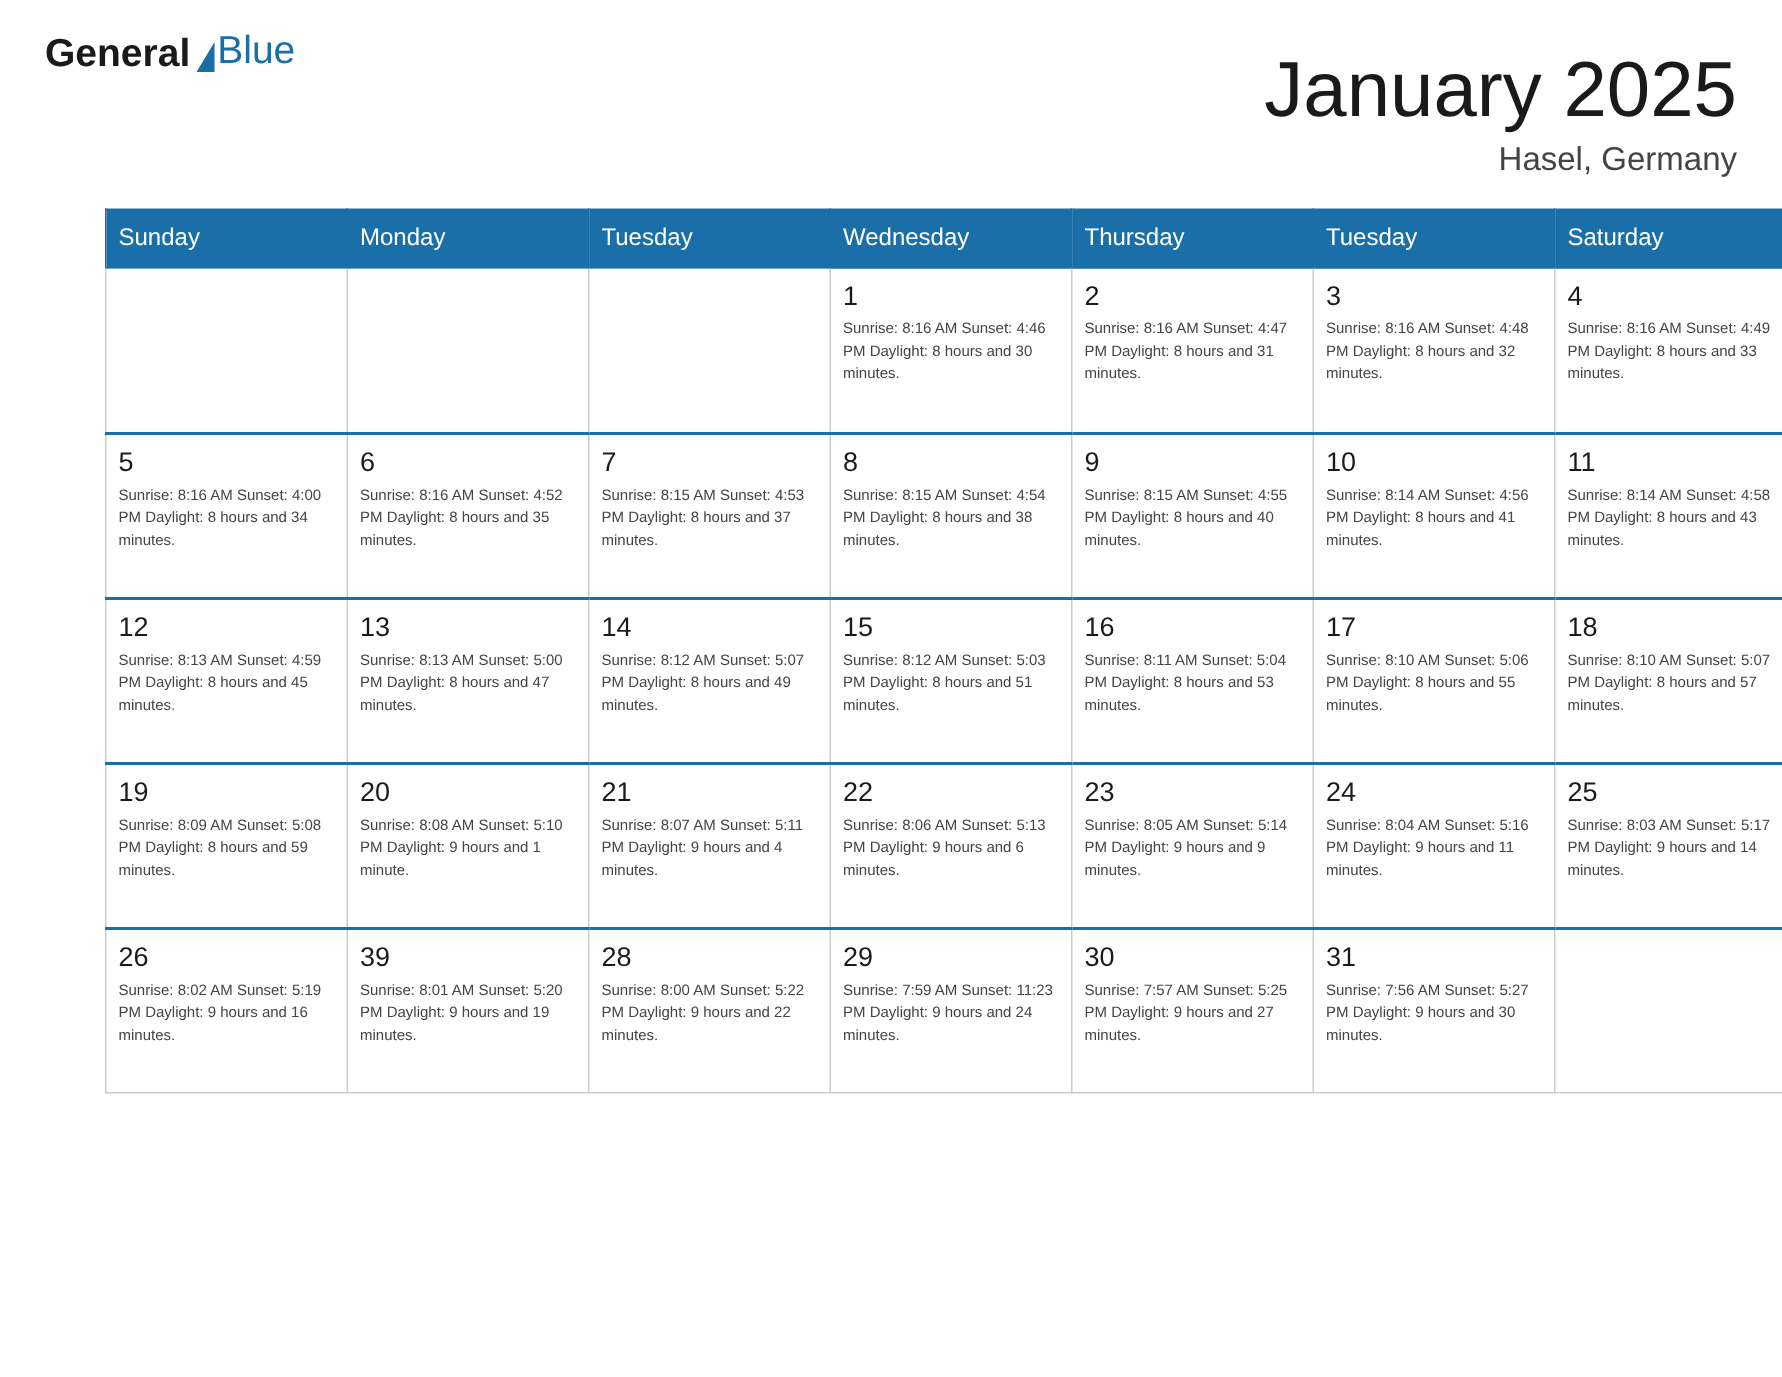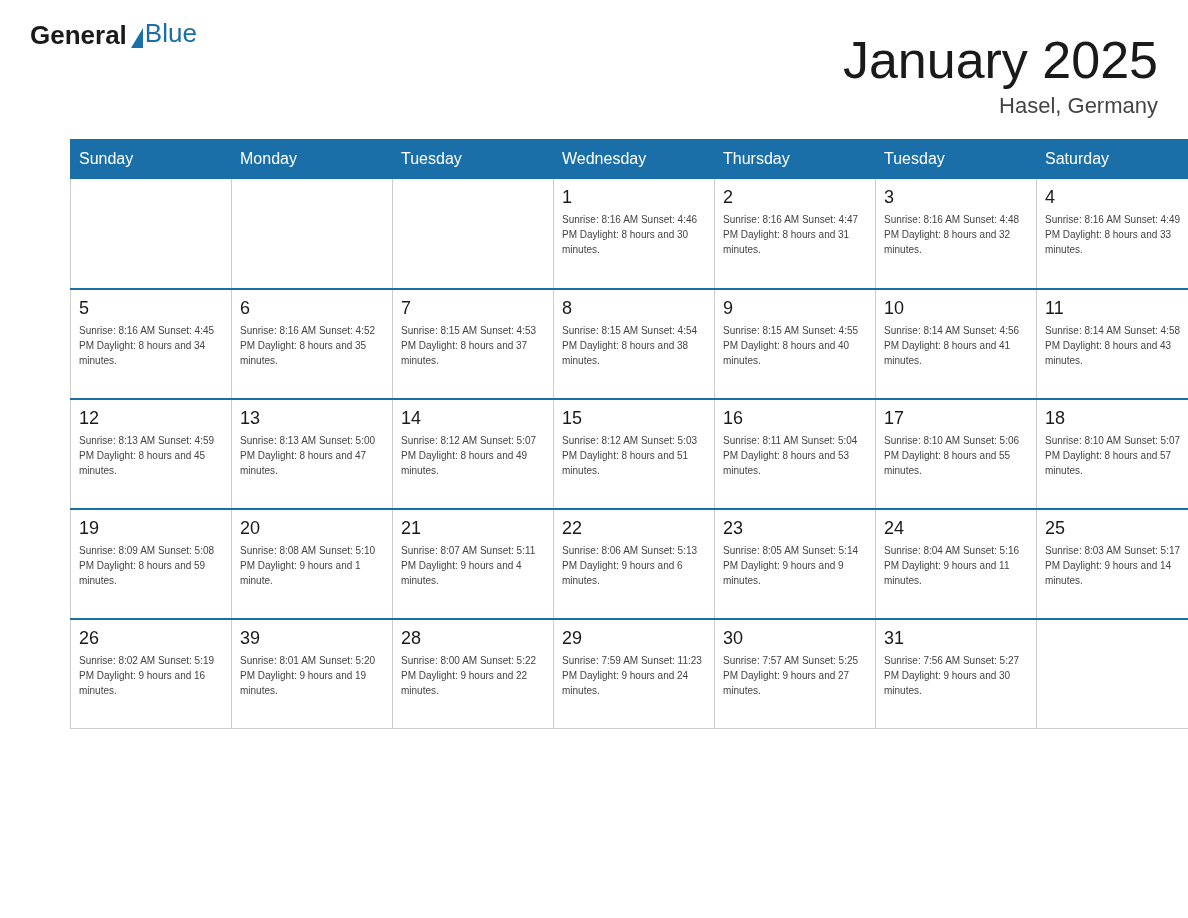--- a/index.html
+++ b/index.html
@@ -163,21 +163,21 @@
           <div class="day-info">Sunrise: 8:16 AM
 Sunset: 4:49 PM
 Daylight: 8 hours
 and 33 minutes.</div>
         </td>
       </tr>
       <tr>
         <td>
           <div class="day-number">5</div>
           <div class="day-info">Sunrise: 8:16 AM
-Sunset: 4:45 PM
+Sunset: 4:00 PM
 Daylight: 8 hours
 and 34 minutes.</div>
         </td>
         <td>
           <div class="day-number">6</div>
           <div class="day-info">Sunrise: 8:16 AM
 Sunset: 4:52 PM
 Daylight: 8 hours
 and 35 minutes.</div>
         </td>

